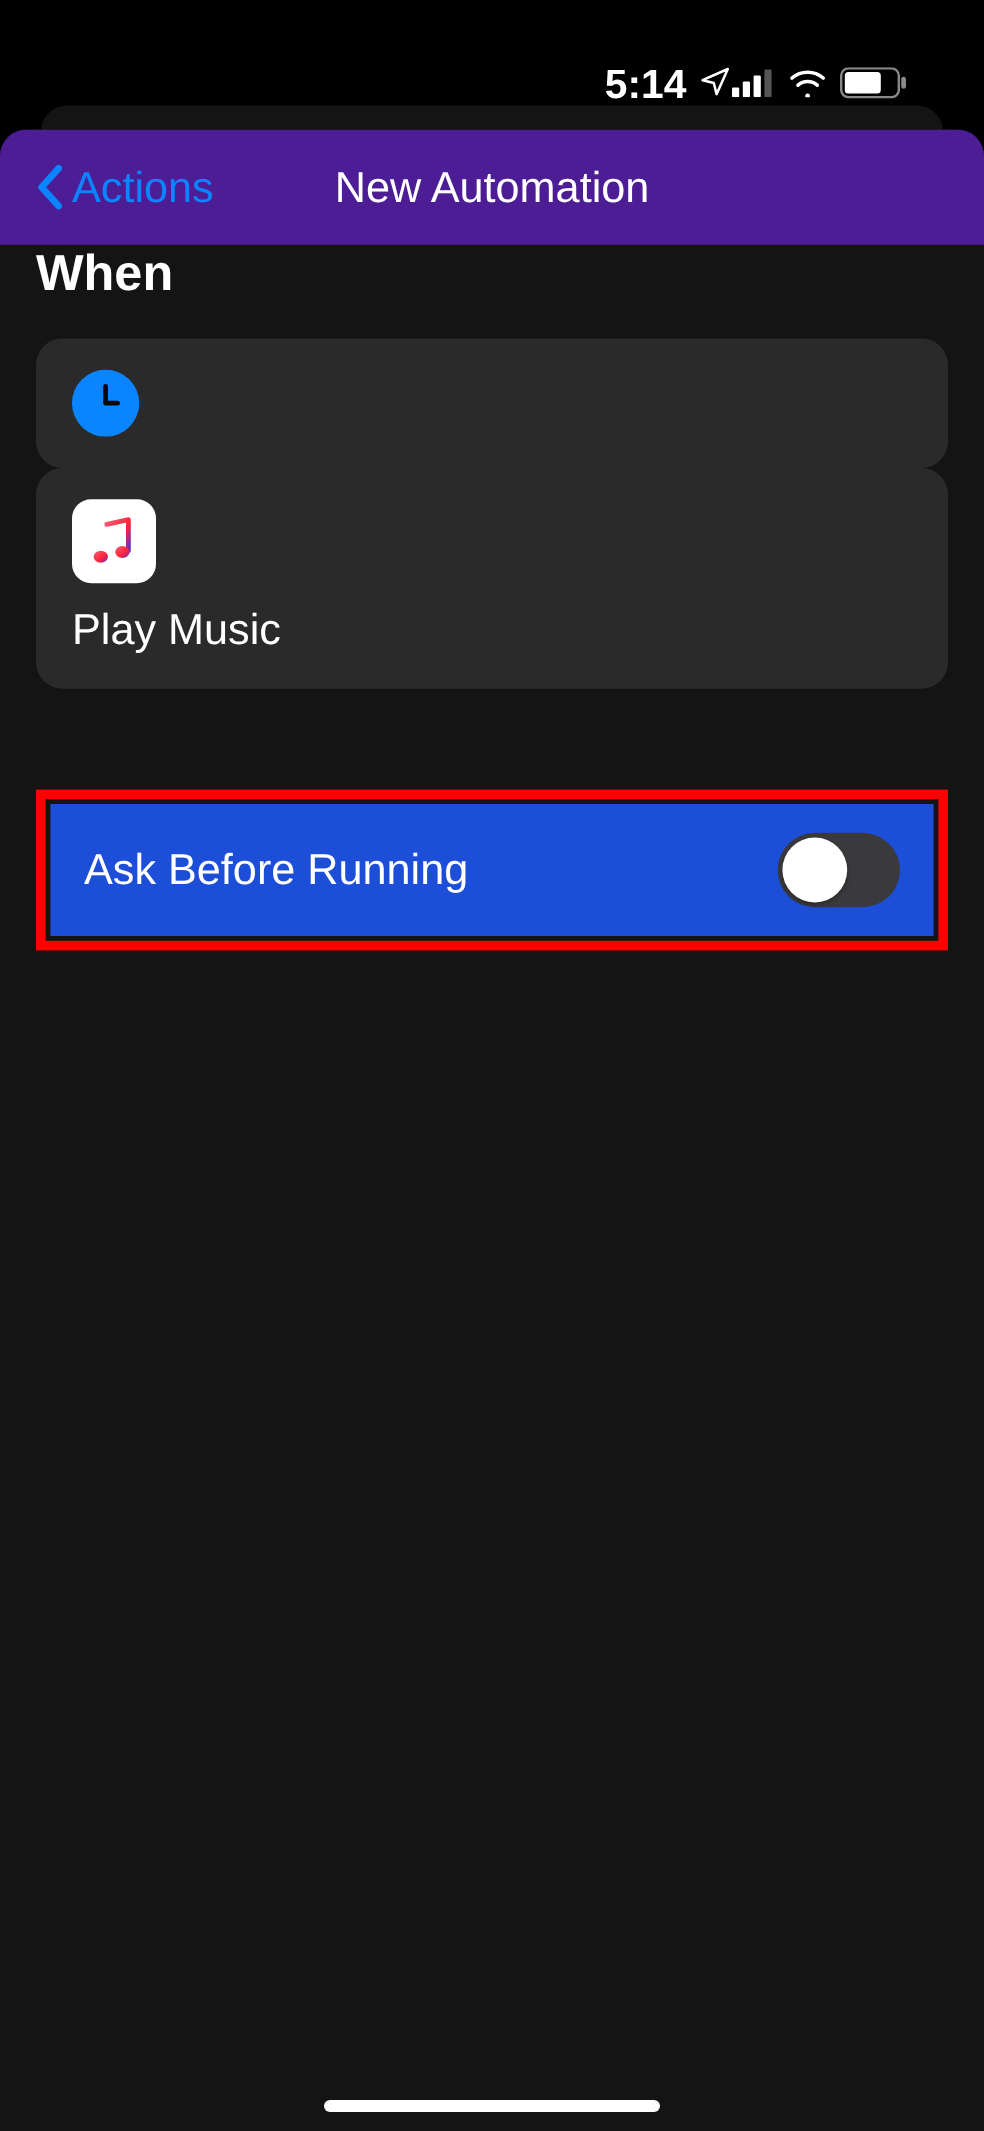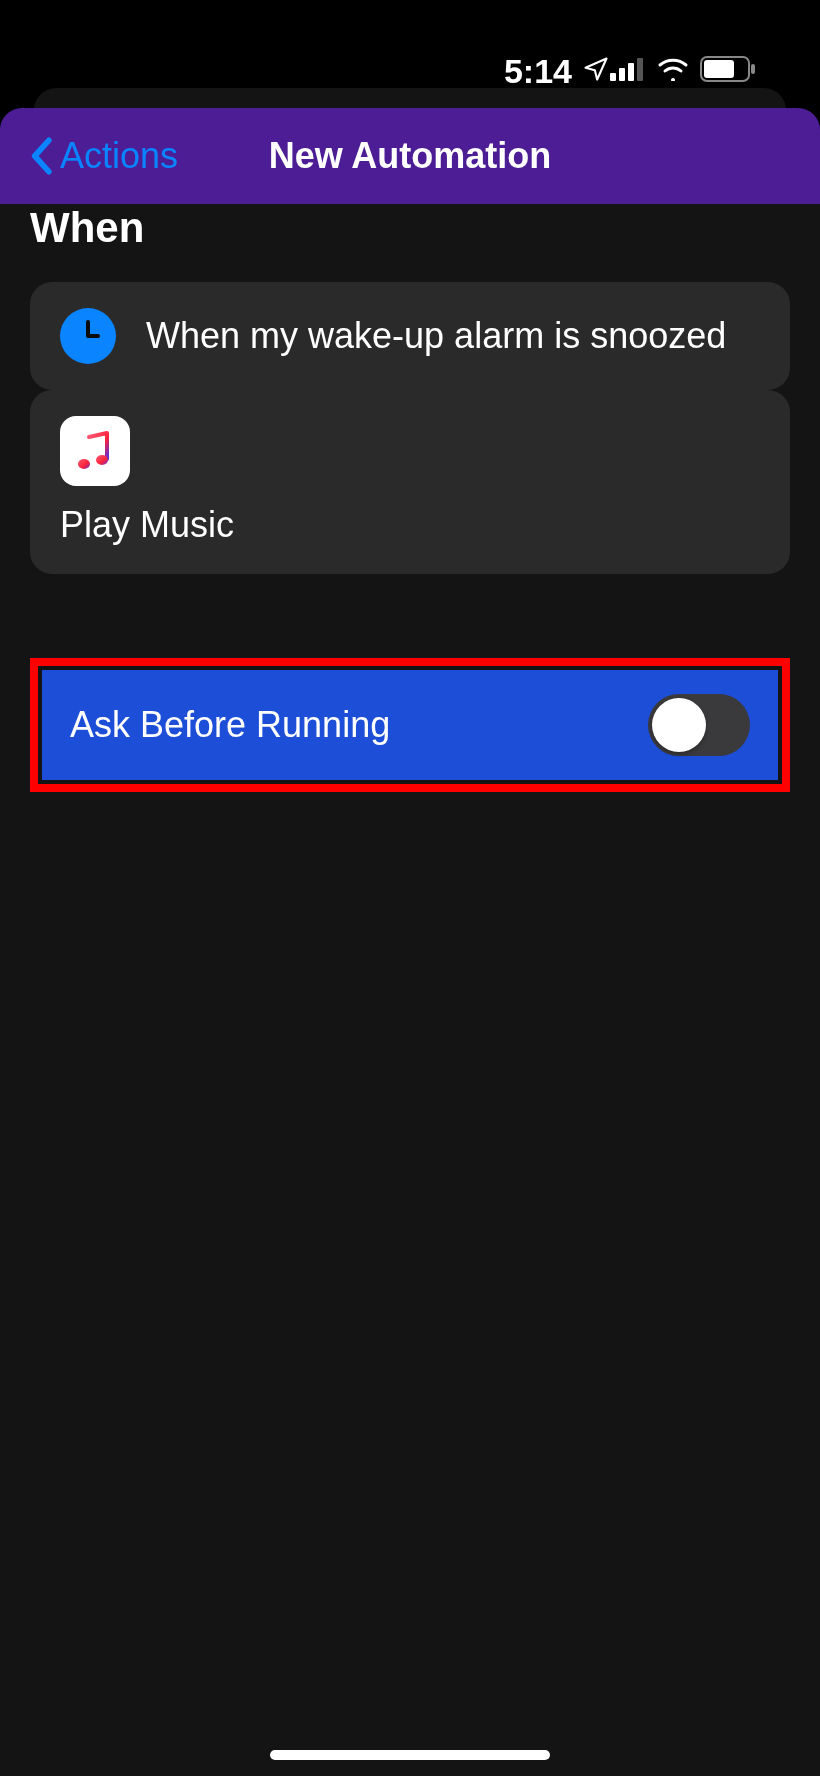--- a/index.html
+++ b/index.html
@@ -93,21 +93,21 @@
   .chevron-back {
     width: 22px;
     height: 38px;
     margin-right: 8px;
   }
   .nav-title {
     position: absolute;
     left: 0; right: 0;
     text-align: center;
     font-size: 36px;
-    font-weight: 700;
+    font-weight: 400;
     color: #ffffff;
     pointer-events: none;
   }
   .nav-right {
     color: #0a84ff;
     font-size: 36px;
     font-weight: 600;
   }
   .highlight-done {
     border: 8px solid #ff0000;
@@ -275,21 +275,20 @@
   </div>
 
   <div class="content">
 
     <div class="section-header">When</div>
     <div class="card when-card">
       <svg class="clock-icon" viewBox="0 0 56 56">
         <circle cx="28" cy="28" r="28" fill="#0a84ff"></circle>
         <path d="M28 14 V28 H38" stroke="#0b0b0b" stroke-width="4" fill="none" stroke-linecap="round" stroke-linejoin="round"></path>
       </svg>
-      <div class="when-text">When my wake-up alarm is snoozed</div>
     </div>
 
     <div class="card do-card">
       <div class="app-icon-wrap">
         <svg class="music-note" viewBox="0 0 44 44">
           <defs>
             <linearGradient id="mg" x1="0" y1="0" x2="1" y2="1">
               <stop offset="0%" stop-color="#fb5c74"></stop>
               <stop offset="60%" stop-color="#fa233b"></stop>
               <stop offset="100%" stop-color="#5d2fd6"></stop>

